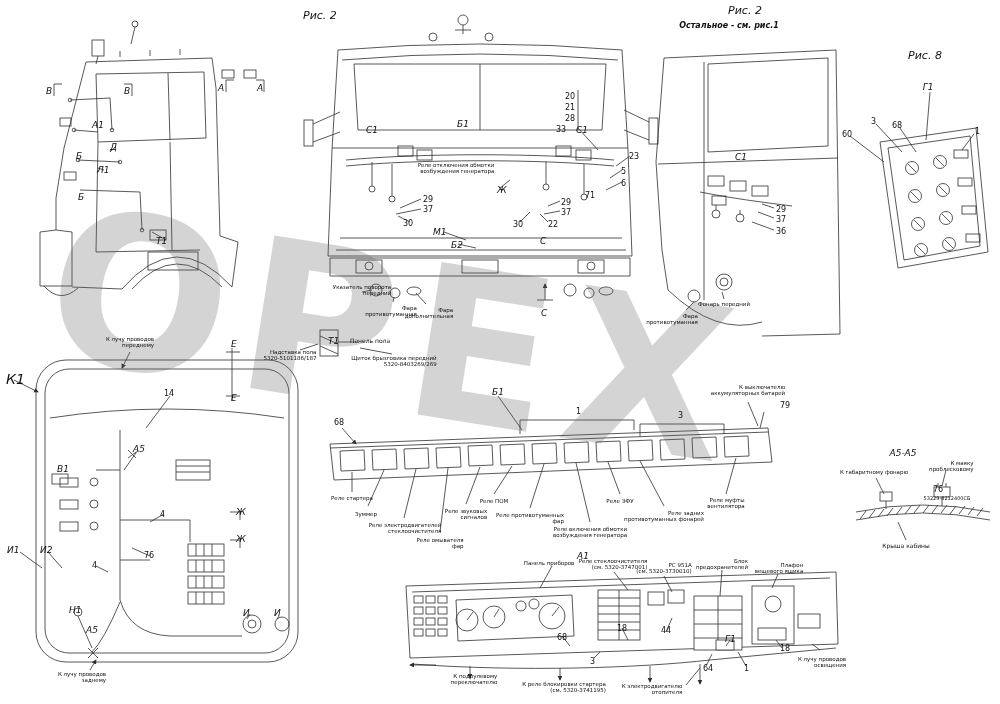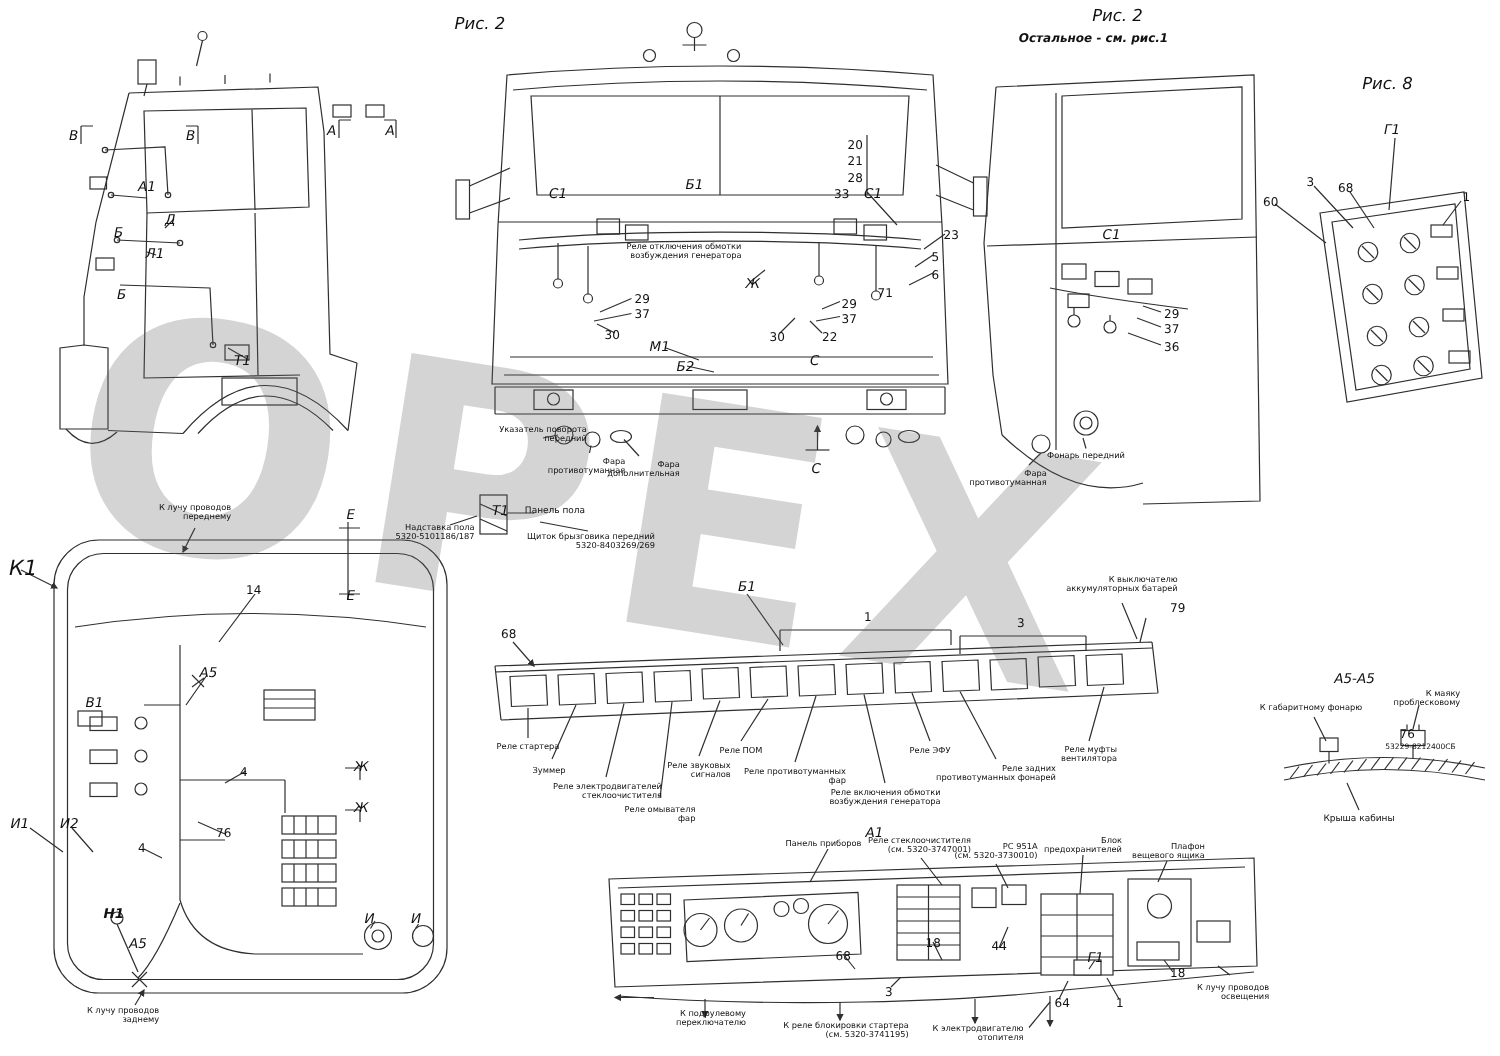--- a/index.html
+++ b/index.html
@@ -358,21 +358,21 @@
       <div class="lbl" style="left: 231px; top: 393px; font-size: 9px; font-style: italic;">Е</div>
       <div class="lbl" style="left: 133px; top: 444px; font-size: 9px; font-style: italic;">А5</div>
       <div class="lbl" style="left: 57px; top: 464px; font-size: 9px; font-style: italic;">В1</div>
       <div class="lbl" style="left: 160px; top: 510px; font-size: 8px;">4</div>
       <div class="lbl" style="left: 236px; top: 507px; font-size: 9px; font-style: italic;">Ж</div>
       <div class="lbl" style="left: 236px; top: 534px; font-size: 9px; font-style: italic;">Ж</div>
       <div class="lbl" style="left: 144px; top: 551px; font-size: 8px;">76</div>
       <div class="lbl" style="left: 92px; top: 561px; font-size: 8px;">4</div>
       <div class="lbl" style="left: 7px; top: 545px; font-size: 9px; font-style: italic;">И1</div>
       <div class="lbl" style="left: 40px; top: 545px; font-size: 9px; font-style: italic;">И2</div>
-      <div class="lbl" style="left: 69px; top: 605px; font-size: 9px; font-style: italic; font-weight: bold;">Н1</div>
+      <div class="lbl" style="left: 69px; top: 605px; font-size: 9px; font-style: italic;">Н1</div>
       <div class="lbl" style="left: 86px; top: 625px; font-size: 9px; font-style: italic;">А5</div>
       <div class="lbl mid" style="left: 82px; top: 671px; font-size: 5.5px;">К лучу проводов
 заднему</div>
       <div class="lbl" style="left: 243px; top: 608px; font-size: 9px; font-style: italic;">И</div>
       <div class="lbl" style="left: 274px; top: 608px; font-size: 9px; font-style: italic;">И</div>
       <div class="lbl" style="left: 492px; top: 387px; font-size: 9px; font-style: italic;">Б1</div>
       <div class="lbl" style="left: 334px; top: 418px; font-size: 8px;">68</div>
       <div class="lbl" style="left: 576px; top: 407px; font-size: 8px;">1</div>
       <div class="lbl" style="left: 678px; top: 411px; font-size: 8px;">3</div>
       <div class="lbl" style="left: 780px; top: 401px; font-size: 8px;">79</div>

